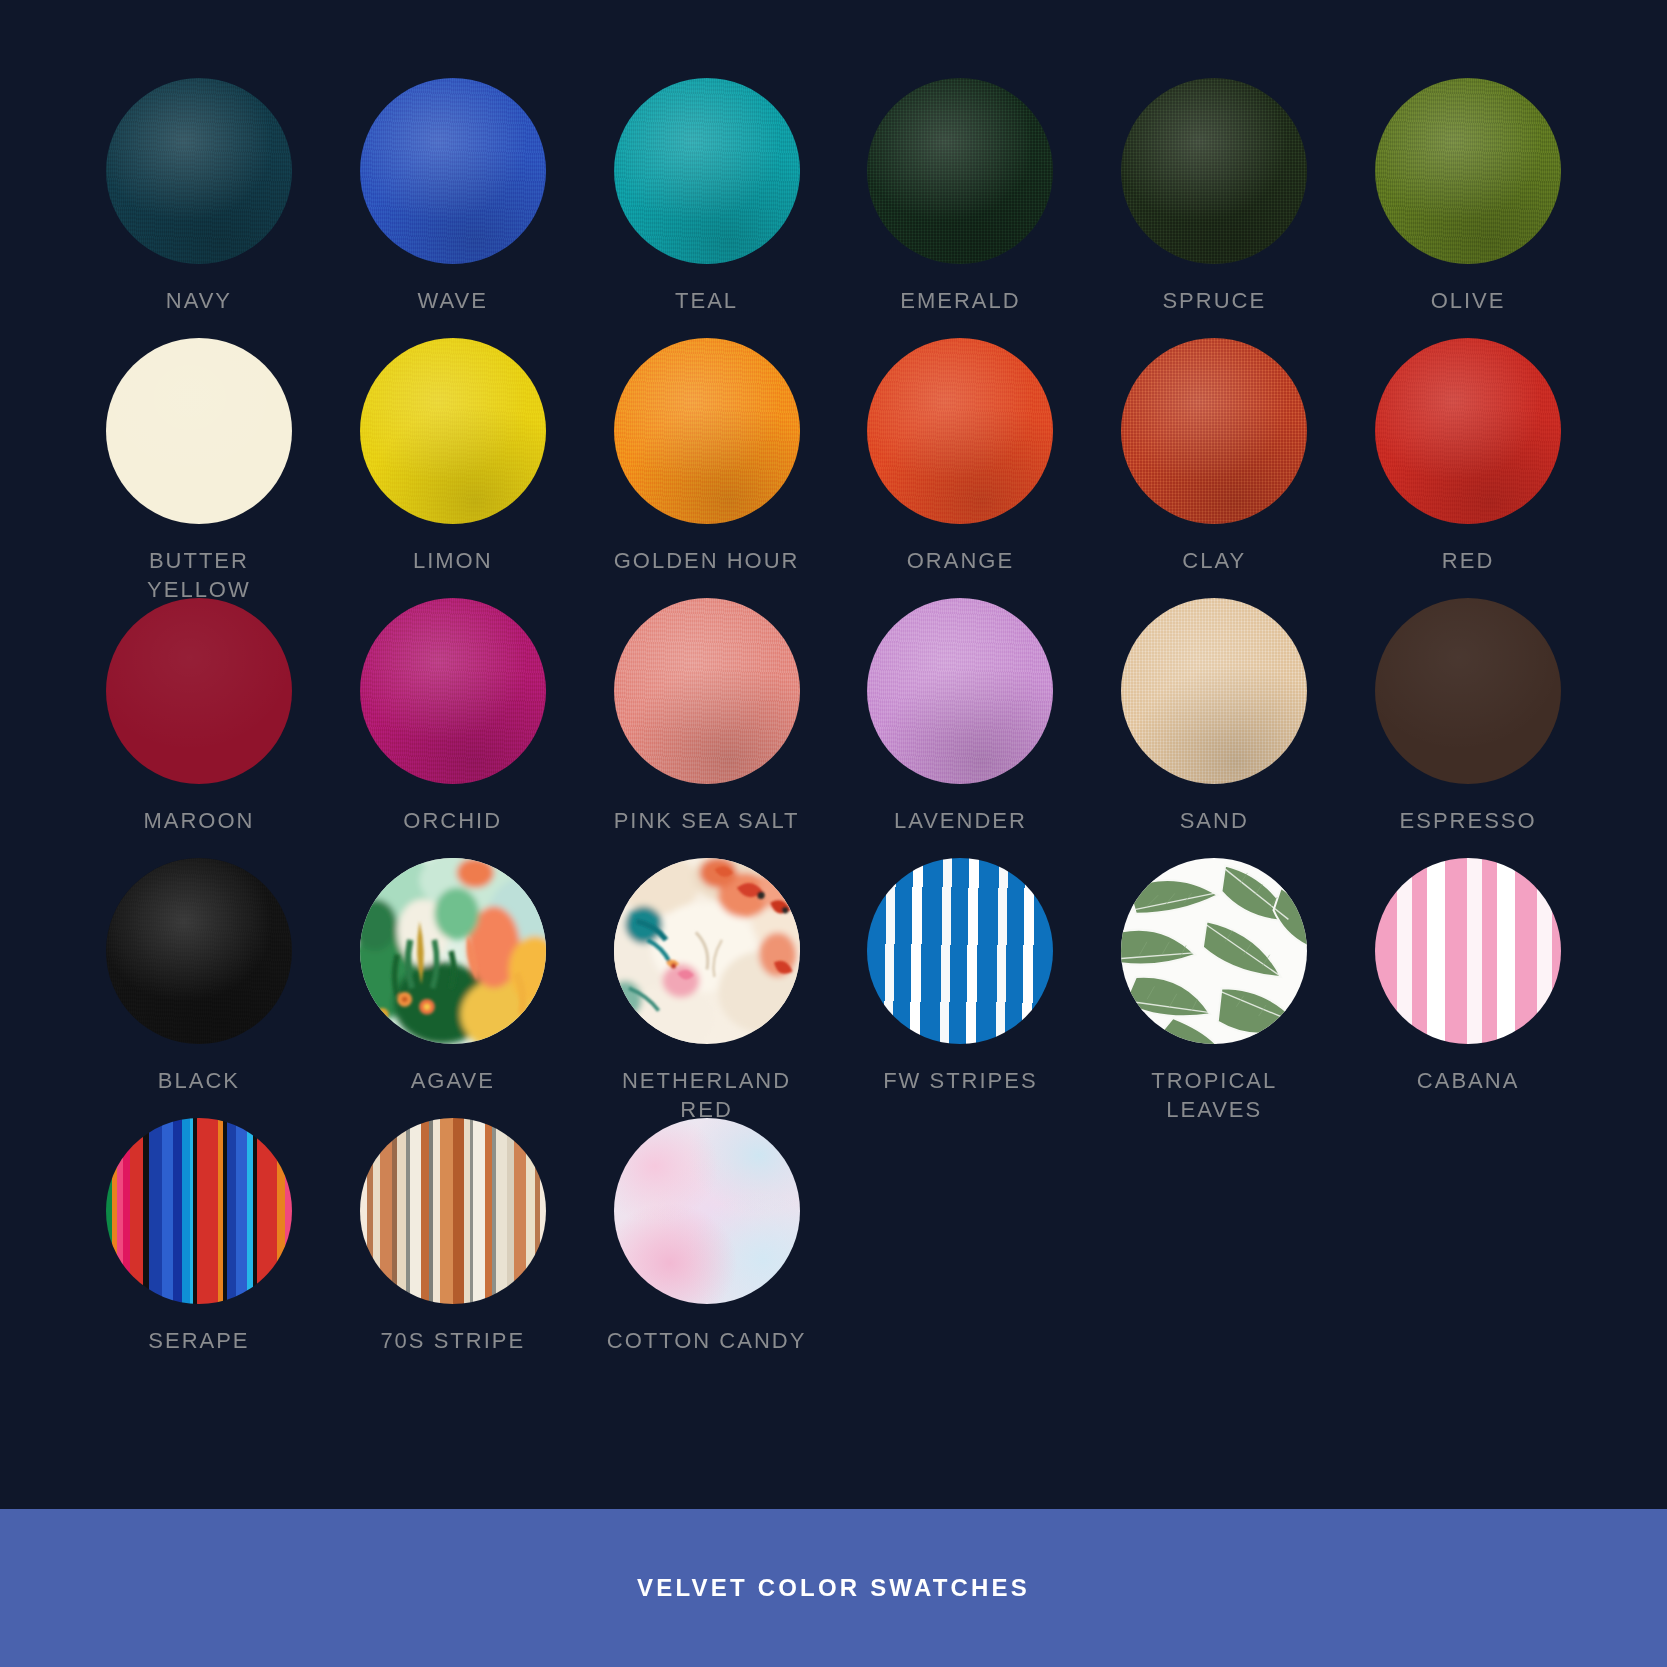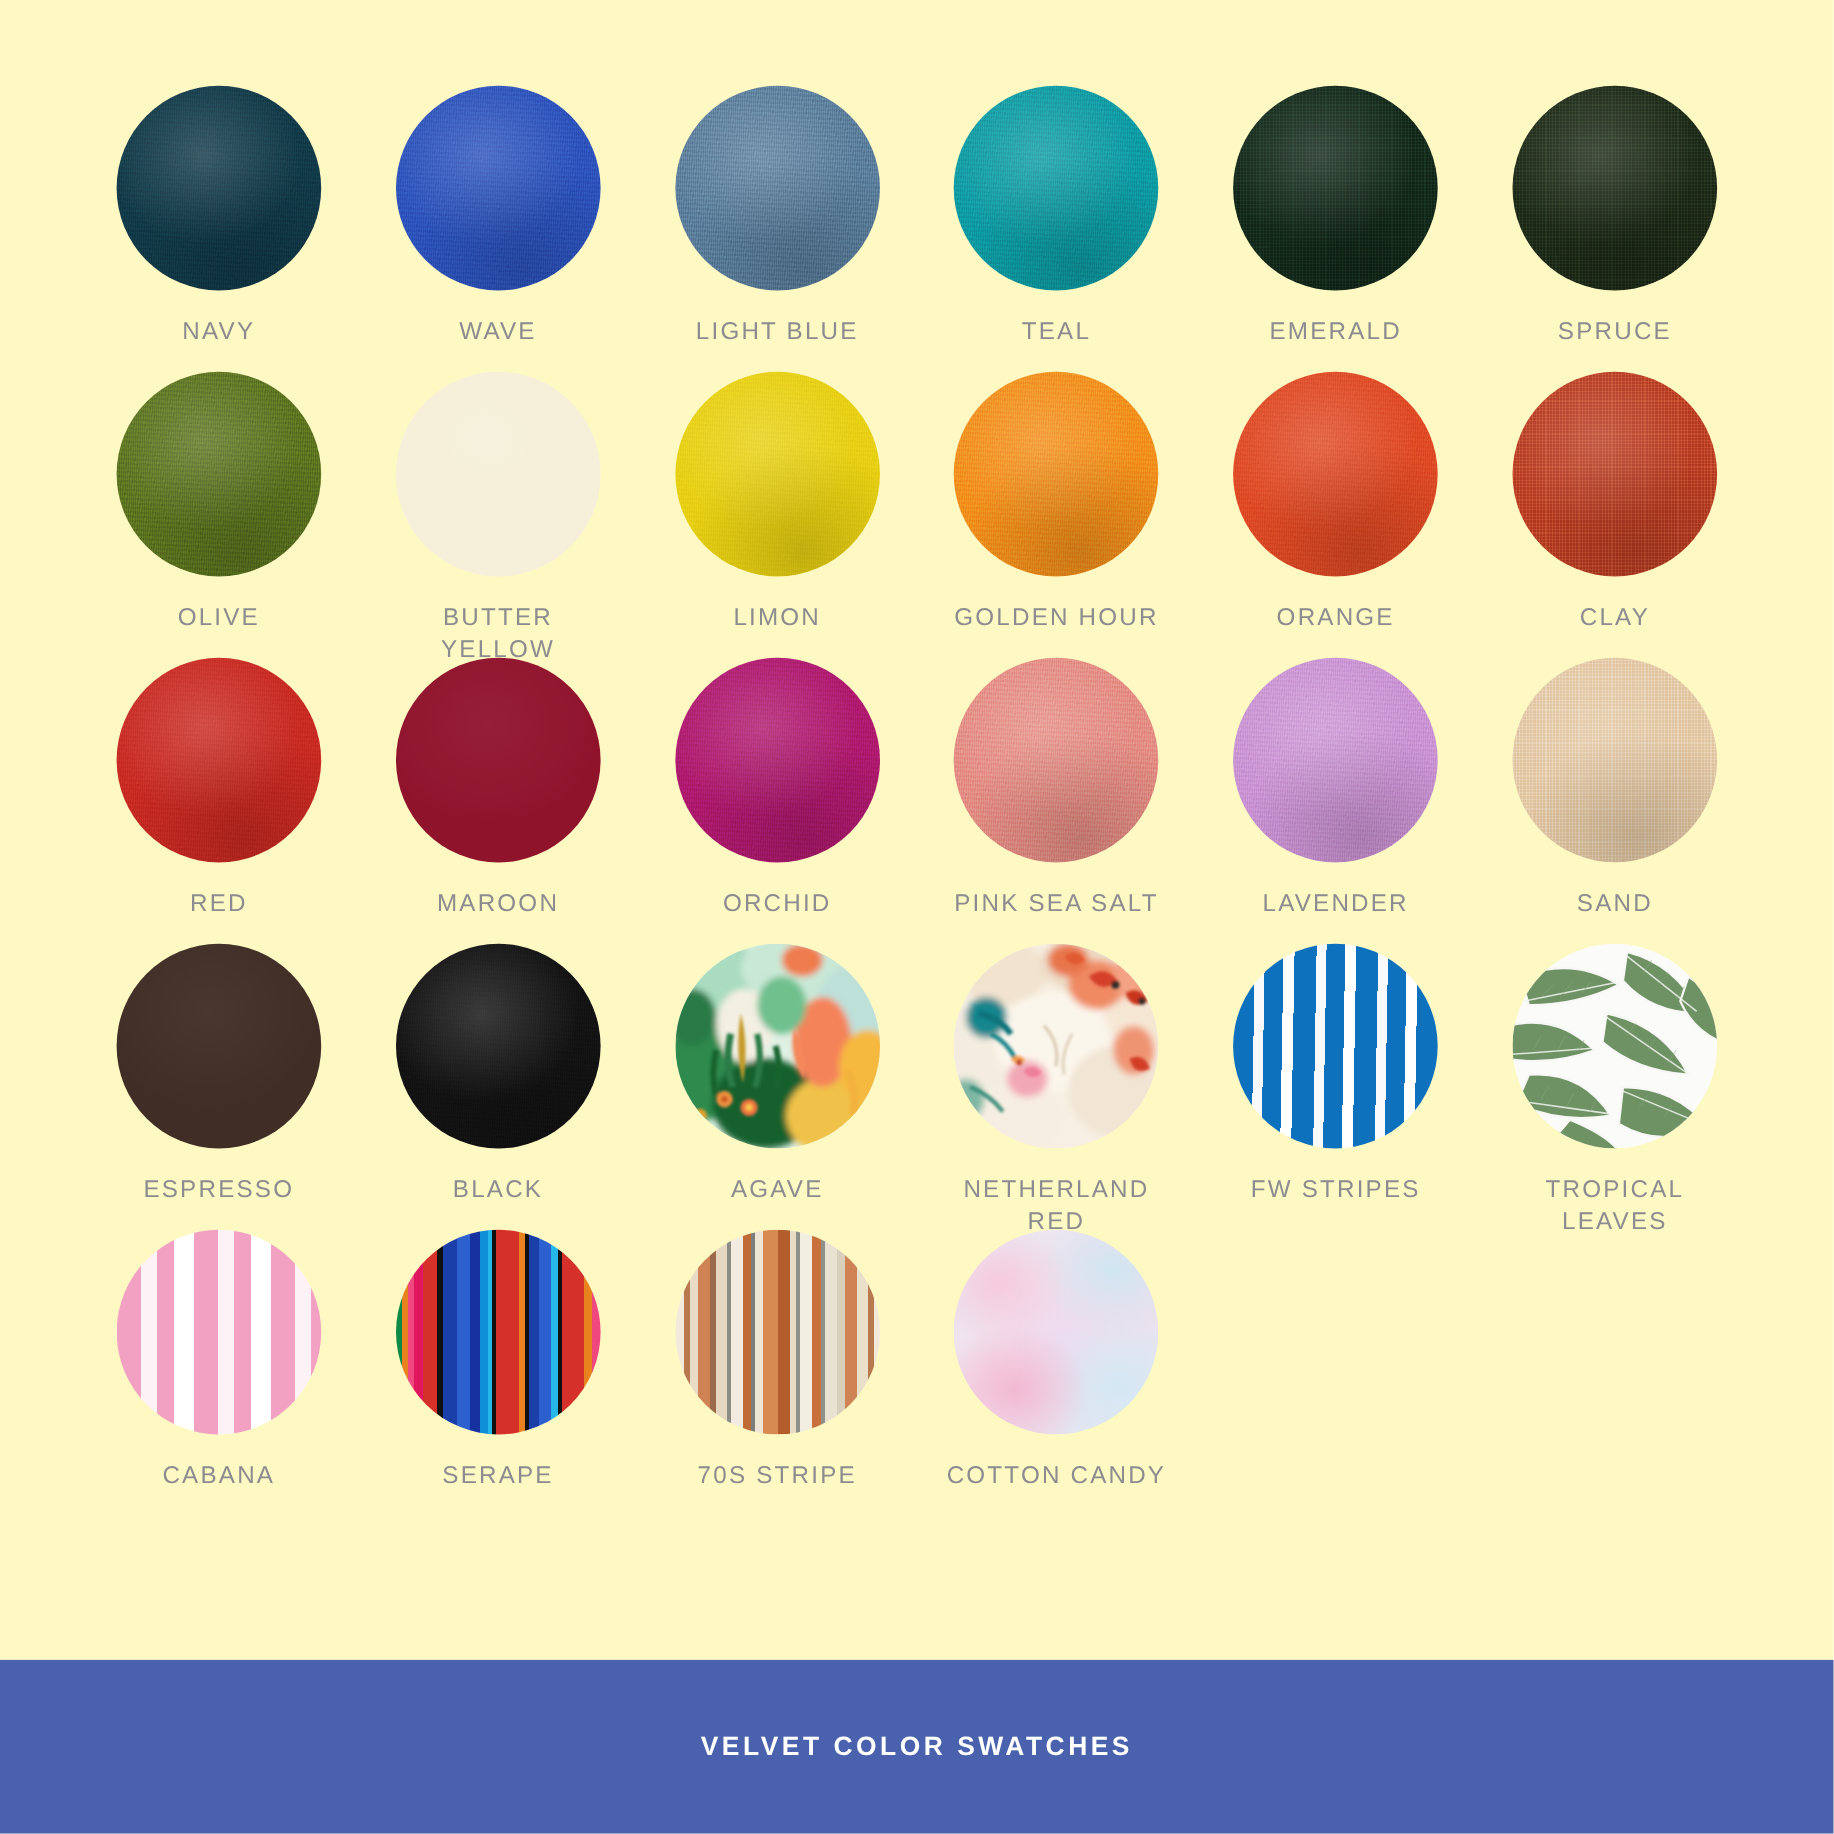--- a/index.html
+++ b/index.html
@@ -117,34 +117,30 @@
     color: #ffffff;
     font-size: 24px;
     letter-spacing: 3.2px;
     font-weight: 700;
     text-transform: uppercase;
   }
 </style>
 </head>
 <body>
 
-<div id="sheet" style="background: #fef9c3;">
+<div id="sheet" style="background: #0f172a;">
 
   <div id="swatch-grid">
       <div class="swatch-cell">
         <div class="swatch-disc tex" style="background: rgb(18, 58, 72);"></div>
         <div class="swatch-label">NAVY</div>
       </div>
       <div class="swatch-cell">
         <div class="swatch-disc tex" style="background: rgb(45, 83, 188);"></div>
         <div class="swatch-label">WAVE</div>
-      </div>
-      <div class="swatch-cell">
-        <div class="swatch-disc tex" style="background: rgb(91, 126, 156);"></div>
-        <div class="swatch-label">LIGHT BLUE</div>
       </div>
       <div class="swatch-cell">
         <div class="swatch-disc tex" style="background: rgb(15, 155, 163);"></div>
         <div class="swatch-label">TEAL</div>
       </div>
       <div class="swatch-cell">
         <div class="swatch-disc tex weave" style="background: rgb(23, 48, 31);"></div>
         <div class="swatch-label">EMERALD</div>
       </div>
       <div class="swatch-cell">

